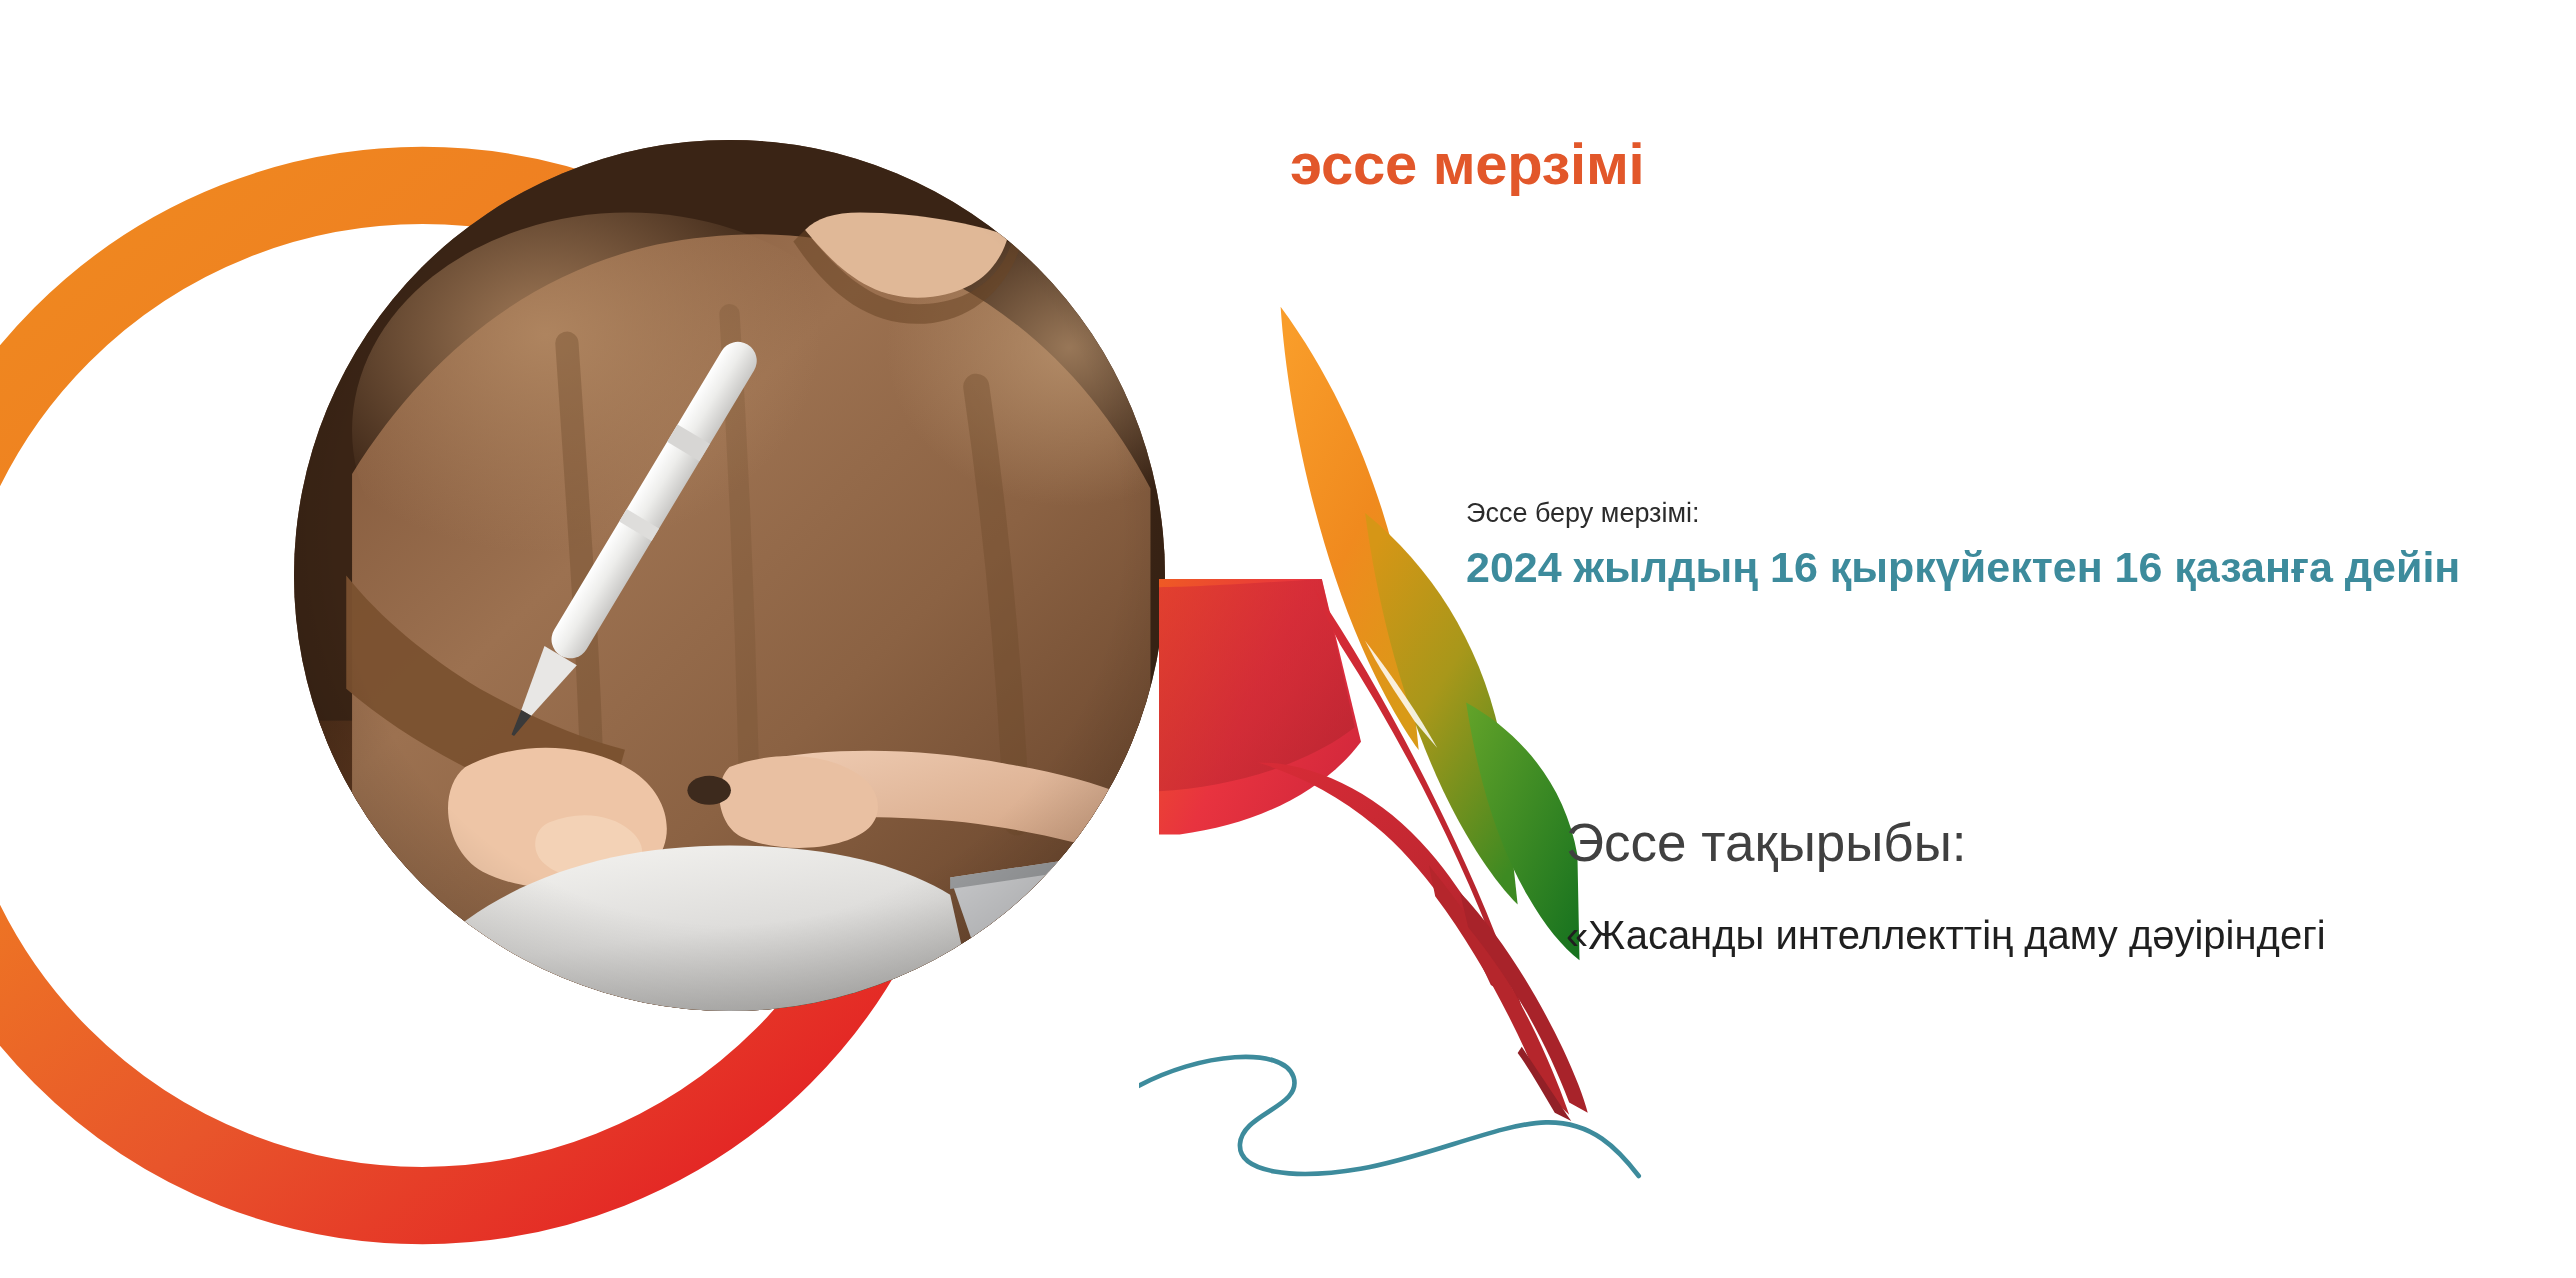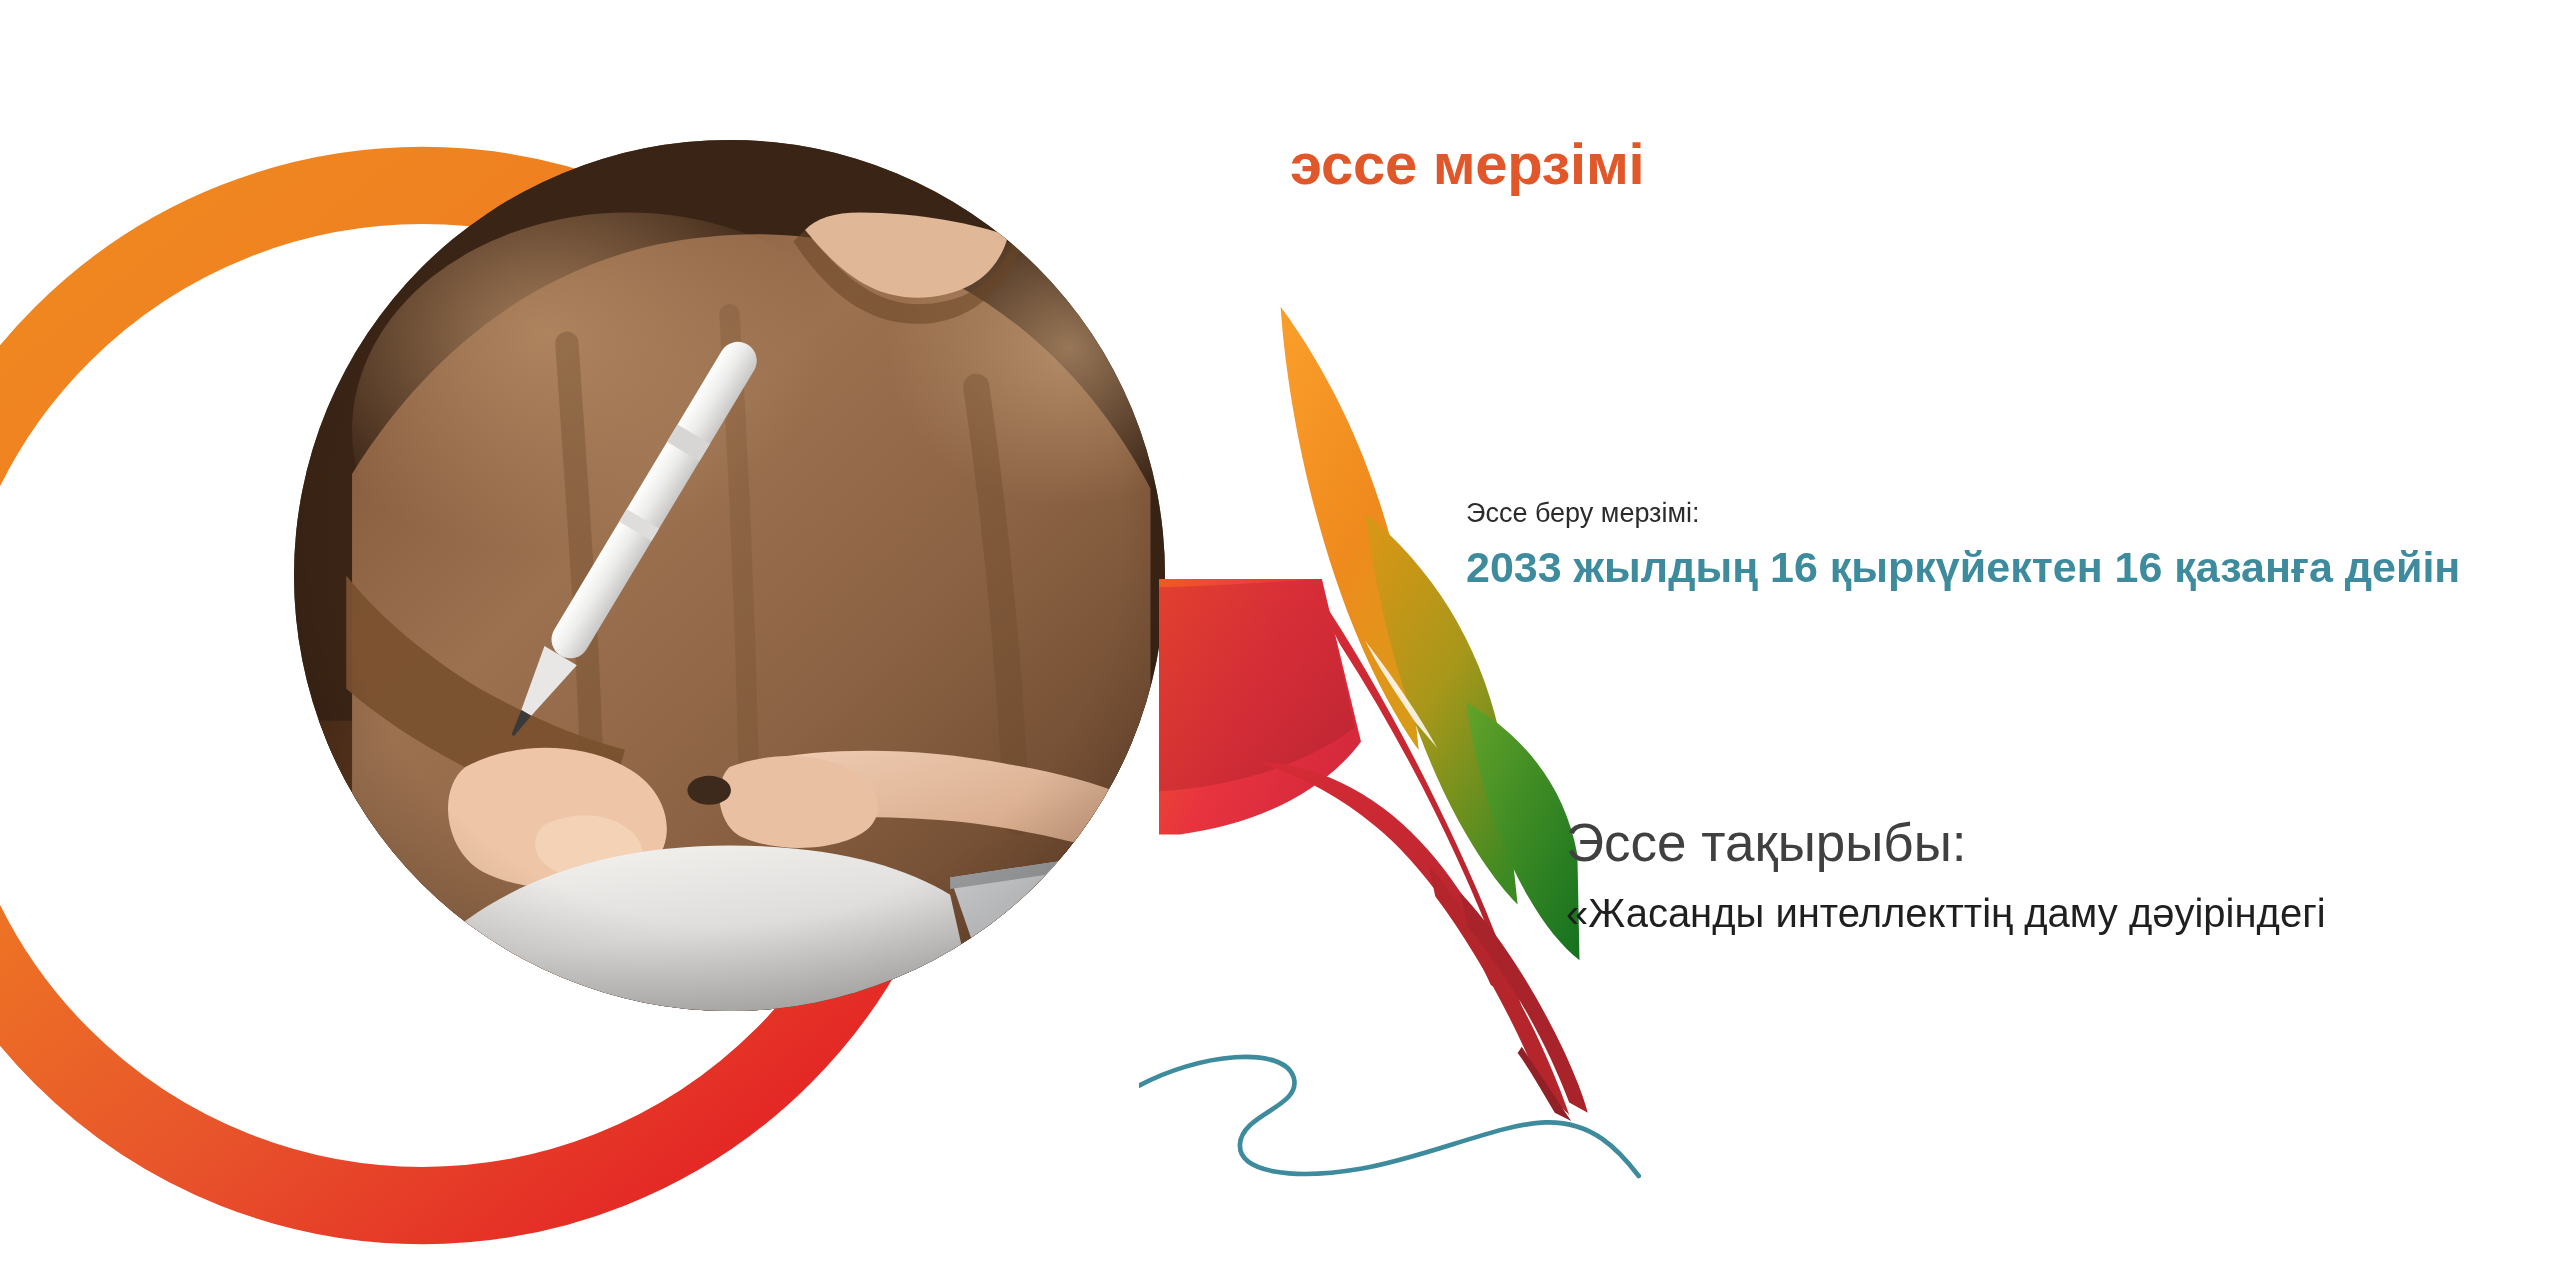--- a/index.html
+++ b/index.html
@@ -94,21 +94,21 @@
     top:811px;
   }
   .topic-label{
     font-size:53px;
     font-weight:400;
     color:#404040;
     line-height:1.2;
     white-space:nowrap;
   }
   .topic-quote{
-    margin-top:9px;
+    margin-top:31px;
     font-size:40px;
     font-weight:400;
     color:#1f1f1f;
     line-height:1.47;
     white-space:nowrap;
   }
   .topic-quote .q-line{display:block;}
 </style>
 </head>
 <body>
@@ -285,21 +285,21 @@
              C 192,386 300,400 430,378 C 560,356 700,290 790,288
              C 880,286 930,340 970,392" fill="none" stroke="#3d8b9c" stroke-width="9" stroke-linecap="round"></path>
   </svg>
 
   <div class="headline">
     <span class="accent">эссе мерзімі</span>
   </div>
 
   <div class="deadline-block">
     <div class="deadline-label">Эссе беру мерзімі:</div>
-    <div class="deadline-value">2033 жылдың 16 қыркүйектен 16 қазанға дейін</div>
+    <div class="deadline-value">2024 жылдың 16 қыркүйектен 16 қазанға дейін</div>
   </div>
 
   <div class="topic-block">
     <div class="topic-label">Эссе тақырыбы:</div>
     <div class="topic-quote">
       <span class="q-line">«Жасанды интеллекттің даму дәуіріндегі</span>
     </div>
   </div>
 
 </div>

